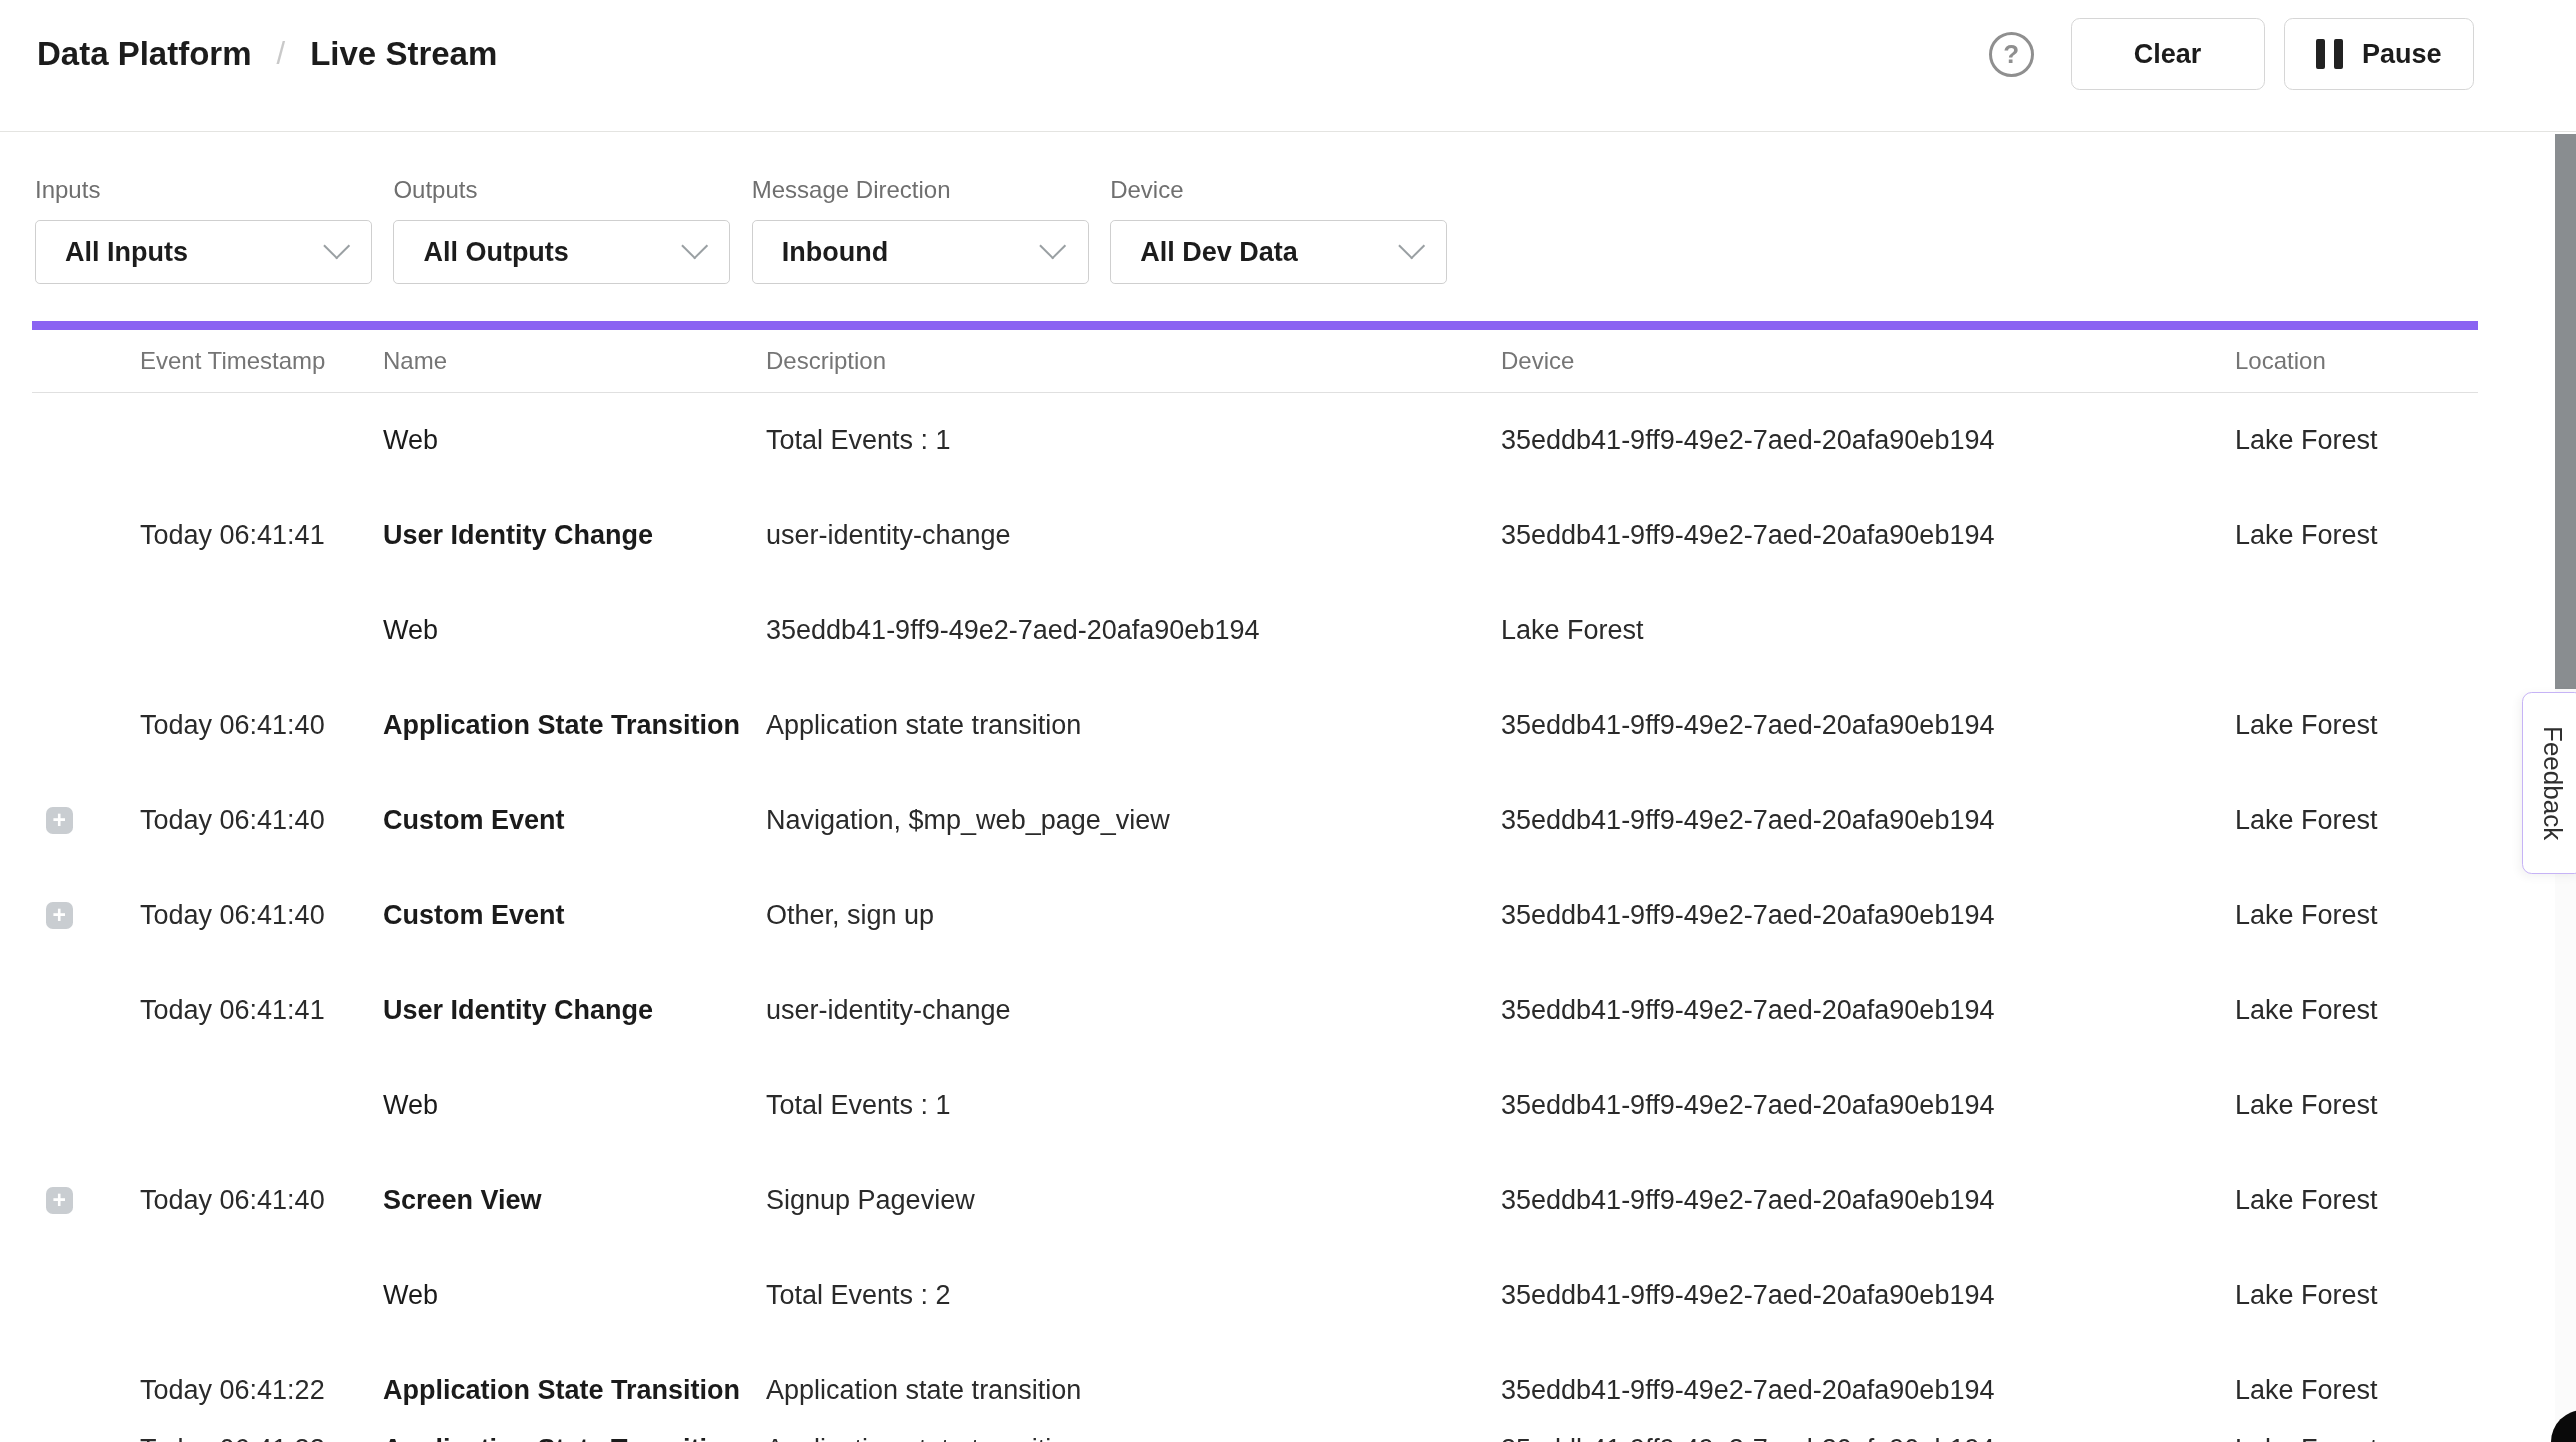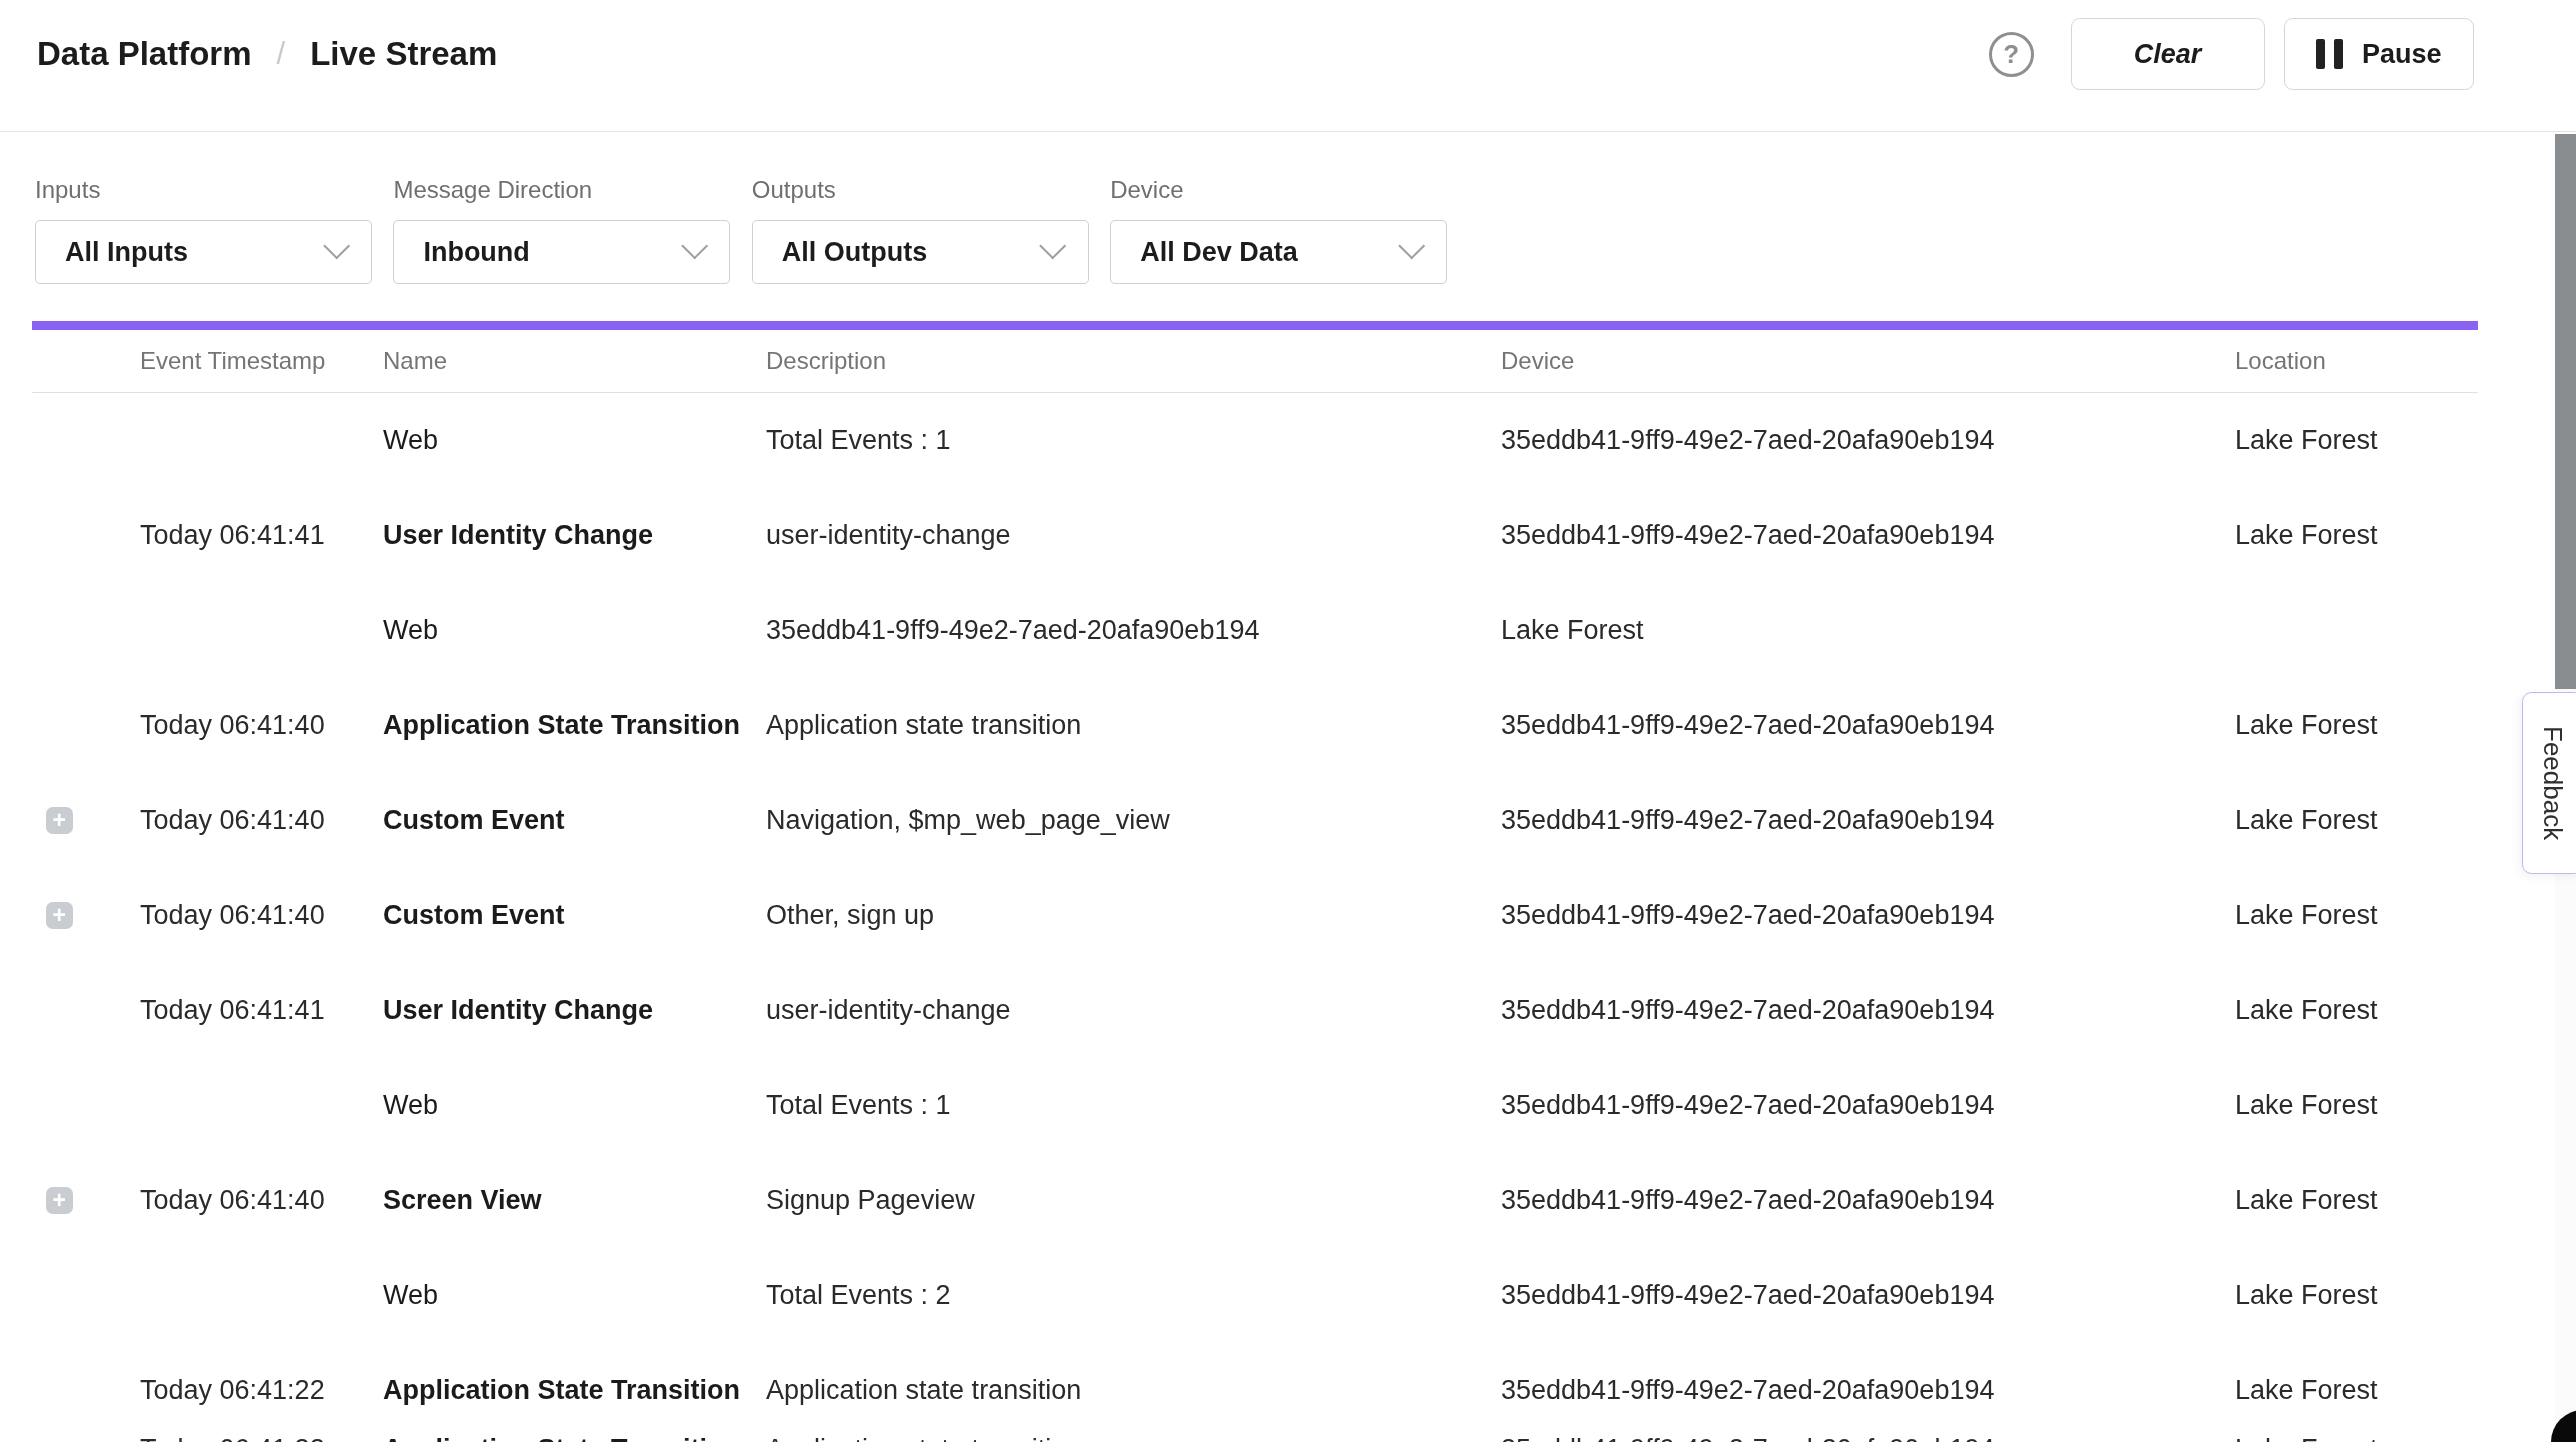--- a/index.html
+++ b/index.html
@@ -21,21 +21,21 @@
     width:45px; height:45px; border:3.9px solid #8f8f8f; border-radius:50%;
     color:#8f8f8f; font-size:26px; font-weight:700;
     display:flex; align-items:center; justify-content:center; margin-right:17.5px; cursor:pointer;
   }
   .btn {
     height:72px; background:#fff; border:1.9px solid #d6d6d6; border-radius:8.7px;
     font-size:27px; font-weight:700; color:#1c1c1c;
     display:flex; align-items:center; justify-content:center; gap:19.4px; cursor:pointer;
     font-family:"Liberation Sans", sans-serif;
   }
-  .btn-clear { width:194px;font-style:italic; }
+  .btn-clear { width:194px; }
   .btn-pause { width:190px; }
   .pause-icon { display:flex; gap:8.7px; }
   .pause-icon span { width:8.7px; height:30px; background:#222; border-radius:1.9px; }
 
   
   .filters { display:flex; gap:21.4px; padding:43px 0 0 35px; }
   .filter-group { width:337px; }
   .filter-label { font-size:24px; color:#6f6f6f; line-height:29px; display:block; }
   .dropdown {
     margin-top:15.5px; height:64px; border:1.9px solid #cfcfcf; border-radius:4.9px; background:#fff;
@@ -110,30 +110,30 @@
 
 <section class="filters">
   <div class="filter-group">
     <span class="filter-label">Inputs</span>
     <div class="dropdown">
       <span class="dropdown-value">All Inputs</span>
       <span class="chevron-down"></span>
     </div>
   </div>
   <div class="filter-group">
+    <span class="filter-label">Outputs</span>
+    <div class="dropdown">
+      <span class="dropdown-value">All Outputs</span>
+      <span class="chevron-down"></span>
+    </div>
+  </div>
+  <div class="filter-group">
     <span class="filter-label">Message Direction</span>
     <div class="dropdown">
       <span class="dropdown-value">Inbound</span>
-      <span class="chevron-down"></span>
-    </div>
-  </div>
-  <div class="filter-group">
-    <span class="filter-label">Outputs</span>
-    <div class="dropdown">
-      <span class="dropdown-value">All Outputs</span>
       <span class="chevron-down"></span>
     </div>
   </div>
   <div class="filter-group">
     <span class="filter-label">Device</span>
     <div class="dropdown">
       <span class="dropdown-value">All Dev Data</span>
       <span class="chevron-down"></span>
     </div>
   </div>

